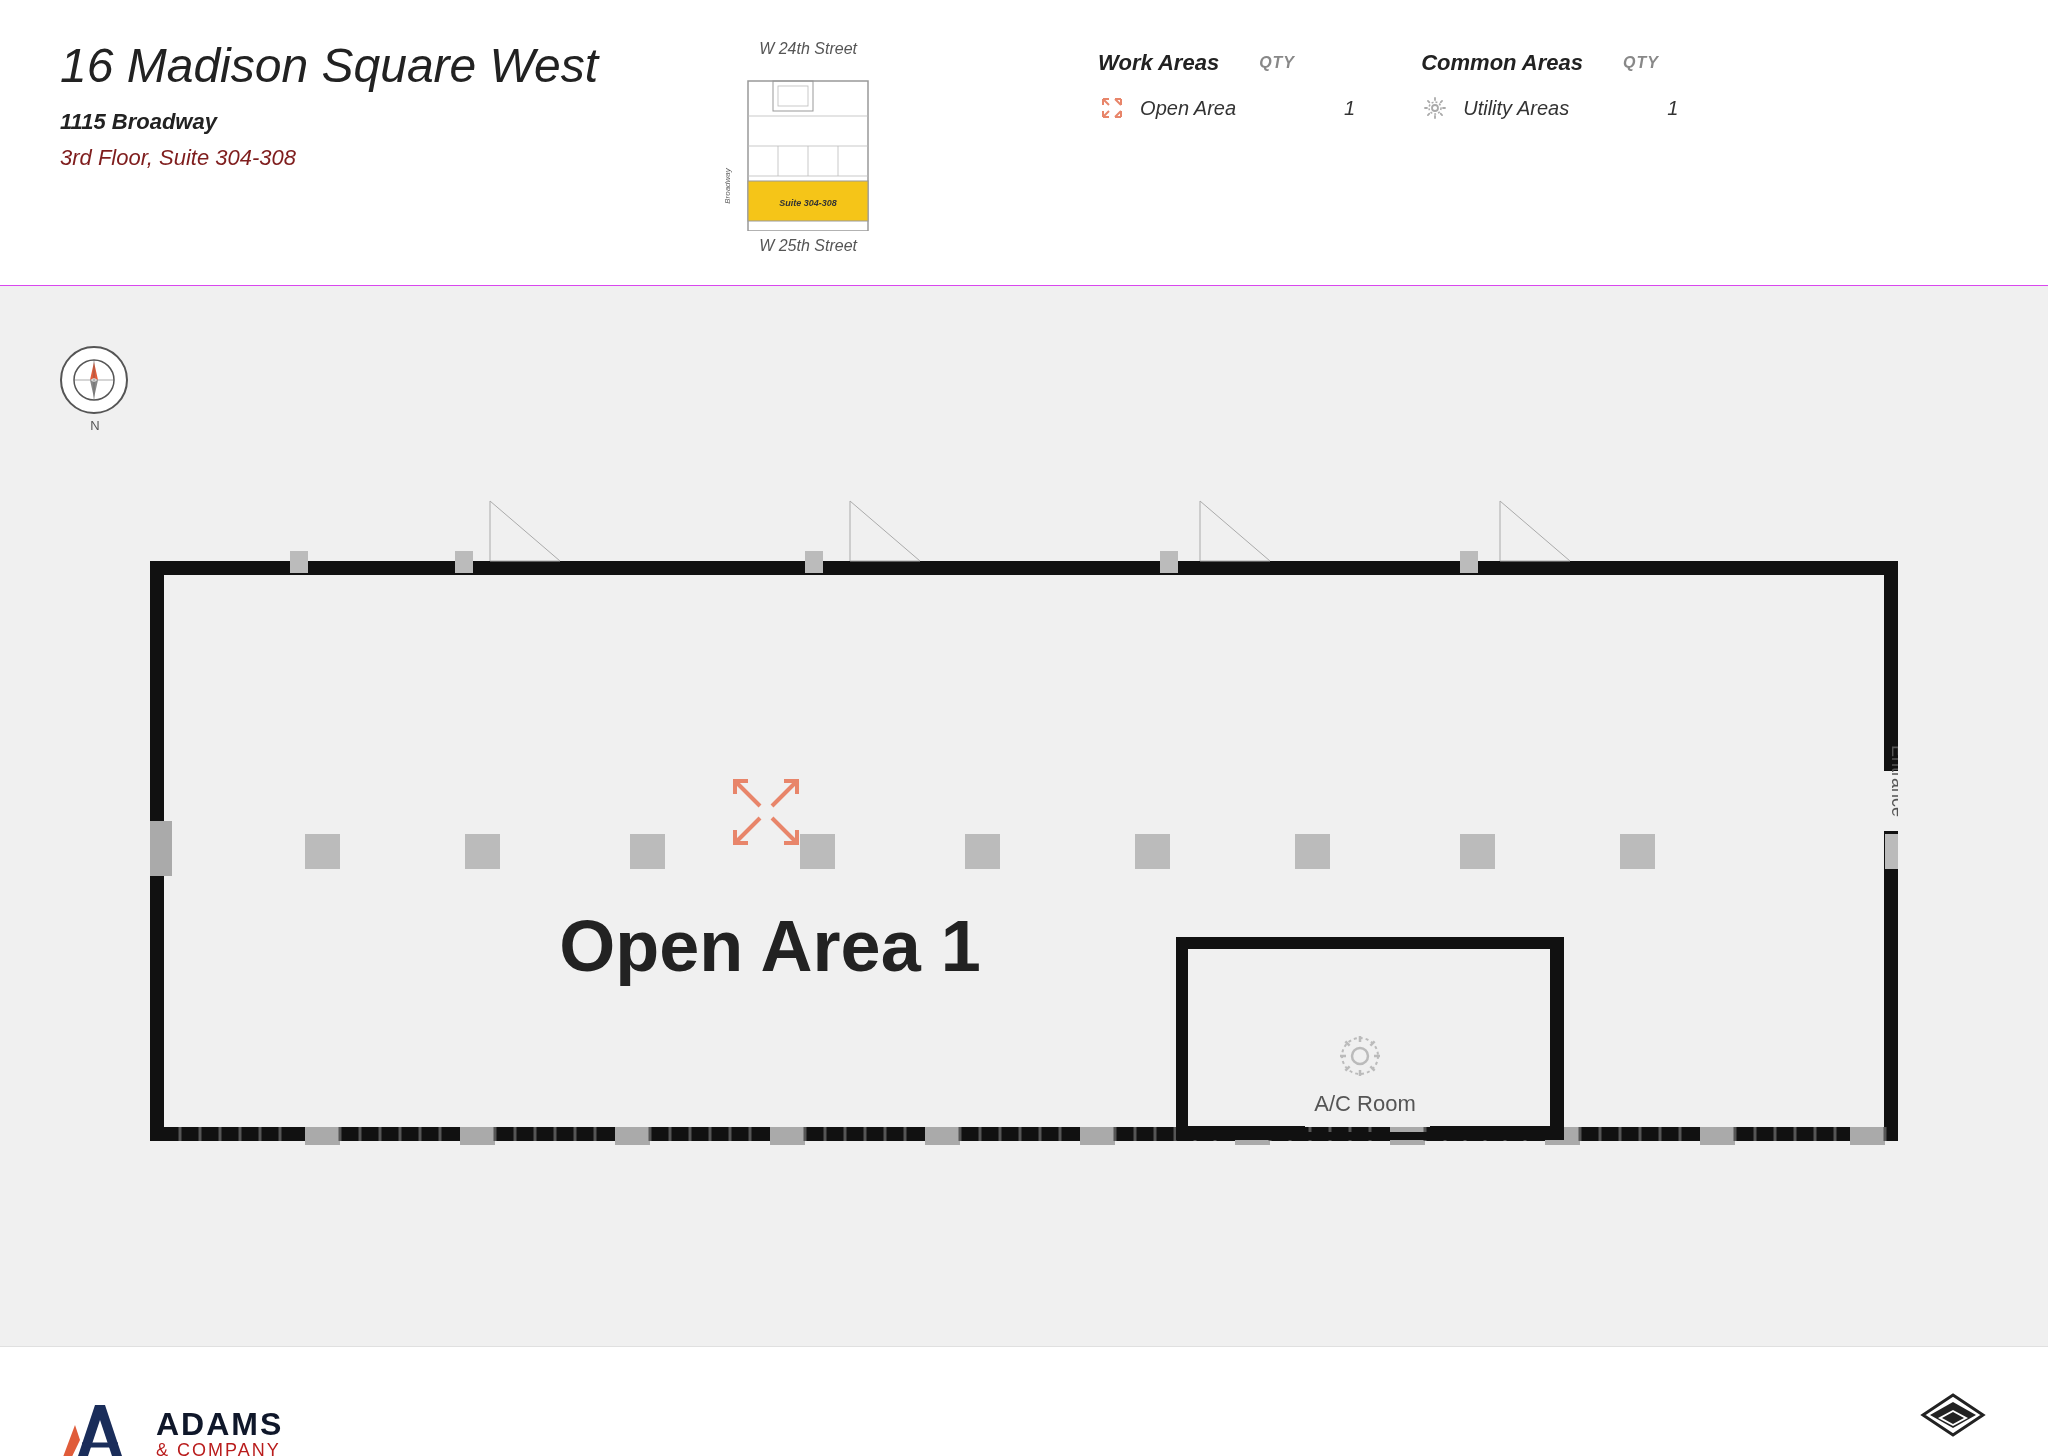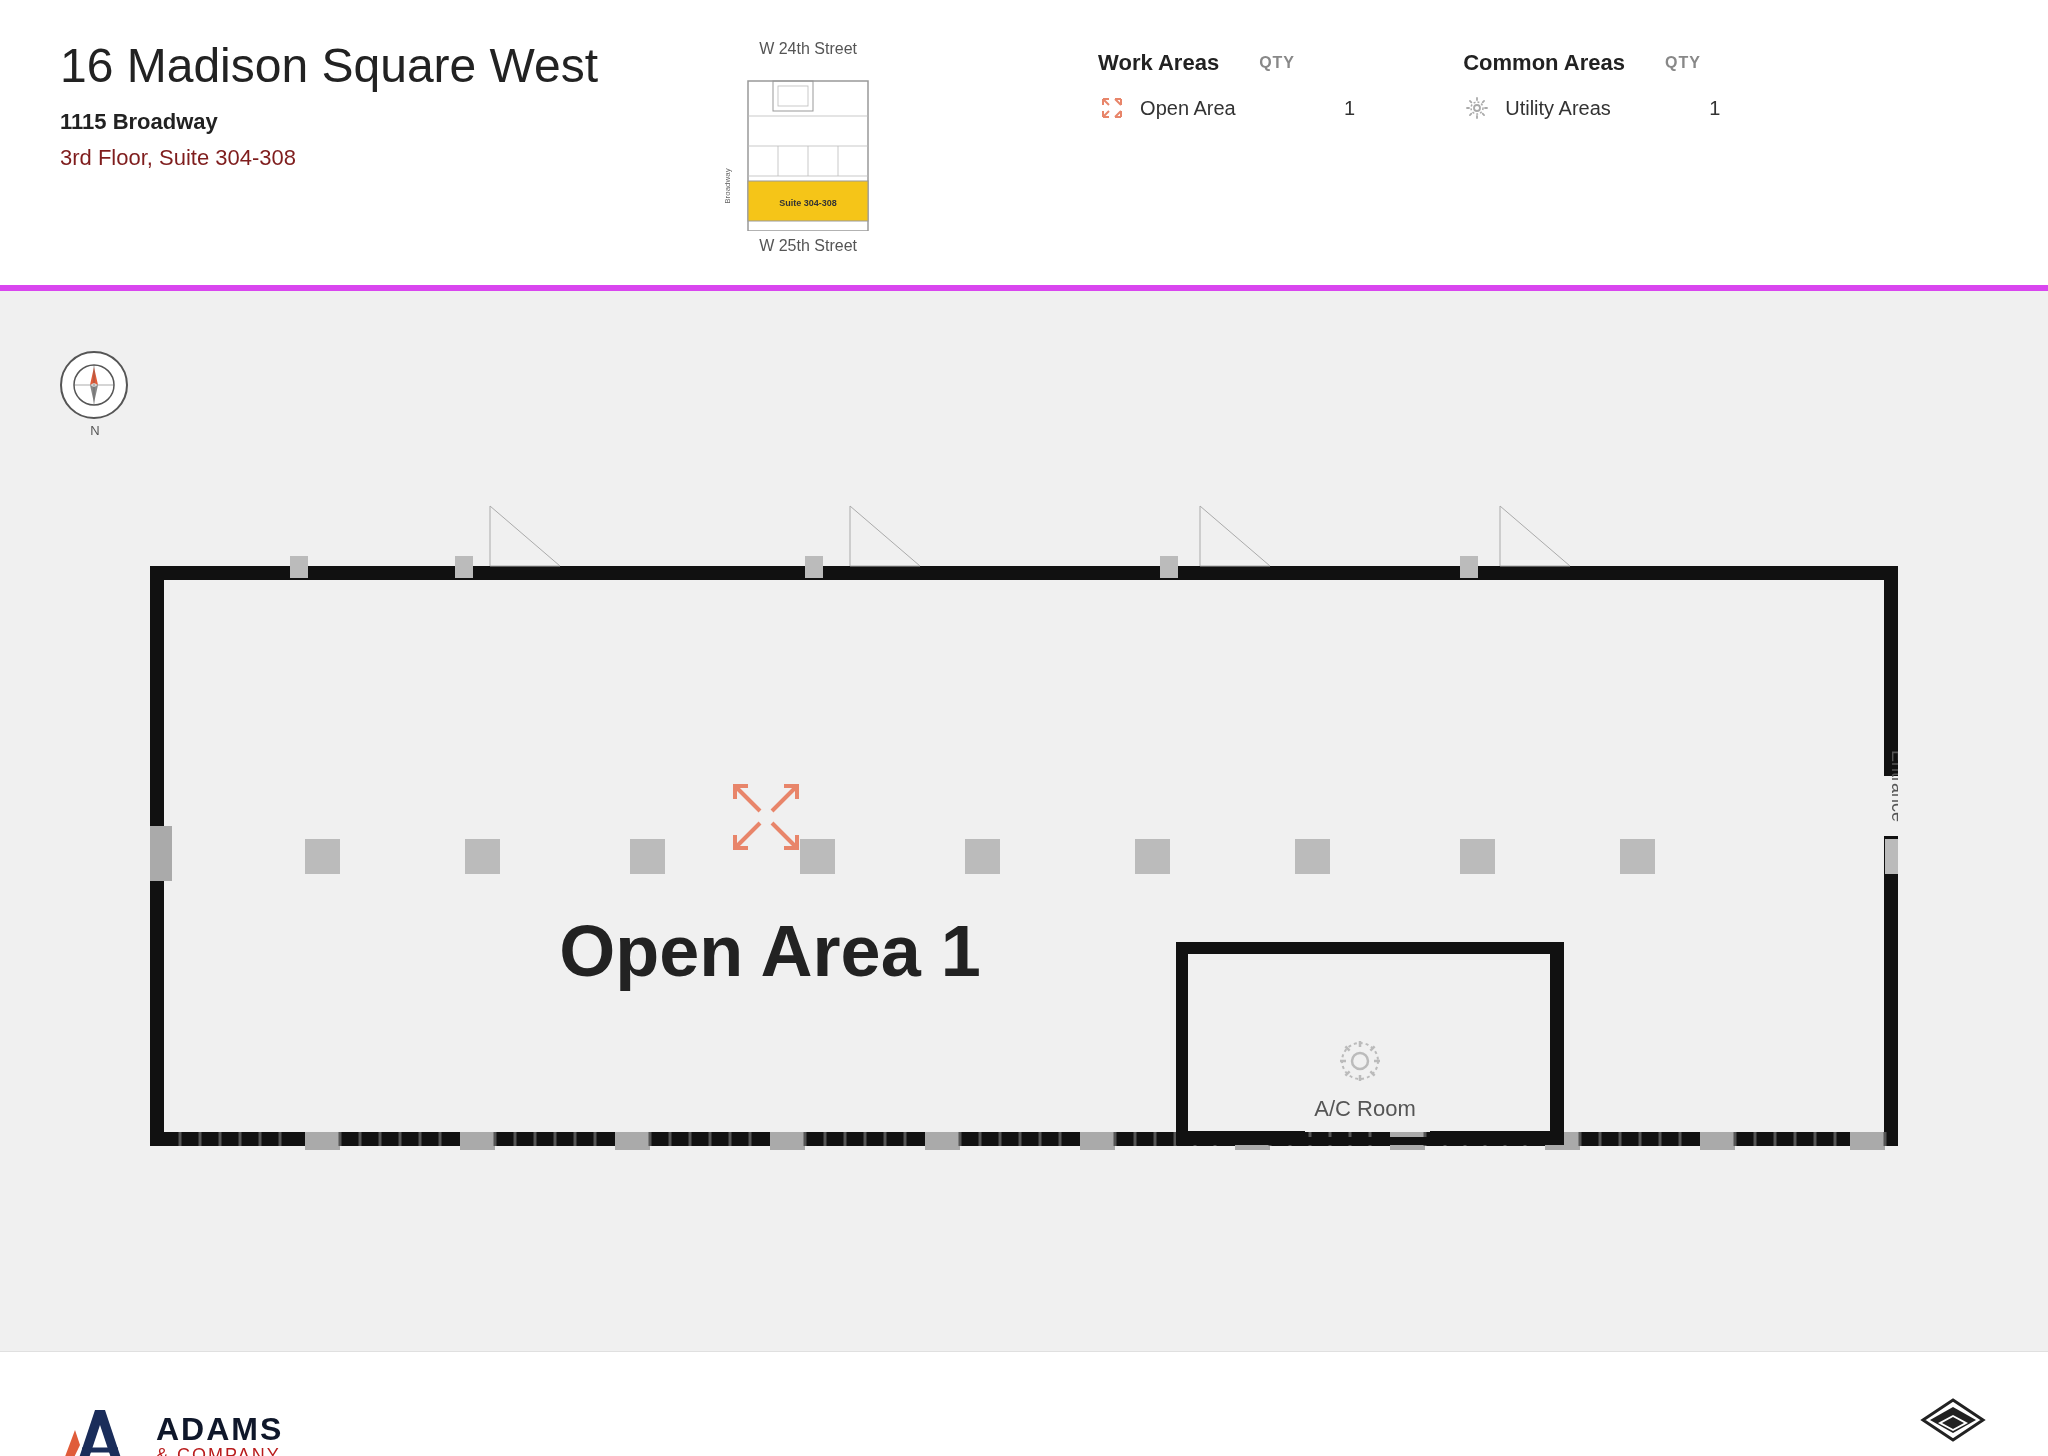--- a/index.html
+++ b/index.html
@@ -12,22 +12,23 @@
       overflow: hidden;
     }
 
     
     .header {
       background: #ffffff;
       padding: 40px 60px 30px 60px;
       display: flex;
       align-items: flex-start;
       gap: 60px;
-      border-bottom: 6px solid #d946ef;
+      border-bottom: 1px solid #d946ef;
       min-height: 220px;
+      font-style: italic;
     }
 
     .header-left {
       flex: 0 0 auto;
       min-width: 420px;
     }
 
     .building-title {
       font-size: 48px;
       font-weight: 300;
@@ -72,21 +73,21 @@
 
     .map-street-bottom {
       font-size: 16px;
       color: #555;
       margin-top: 6px;
     }
 
     .header-legend {
       flex: 1;
       display: flex;
-      gap: 108px;
+      gap: 66px;
       padding-top: 10px;
       margin-left: 80px;
     }
 
     .legend-section {
       display: flex;
       flex-direction: column;
       gap: 18px;
     }
 

